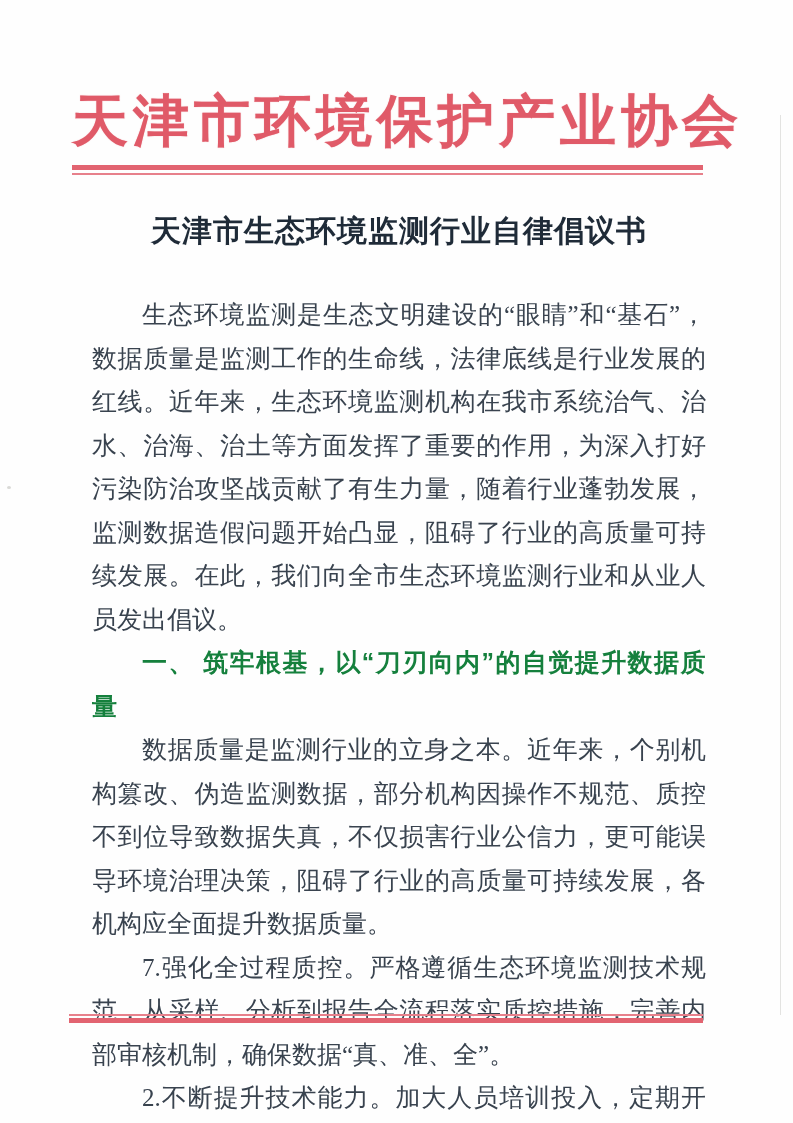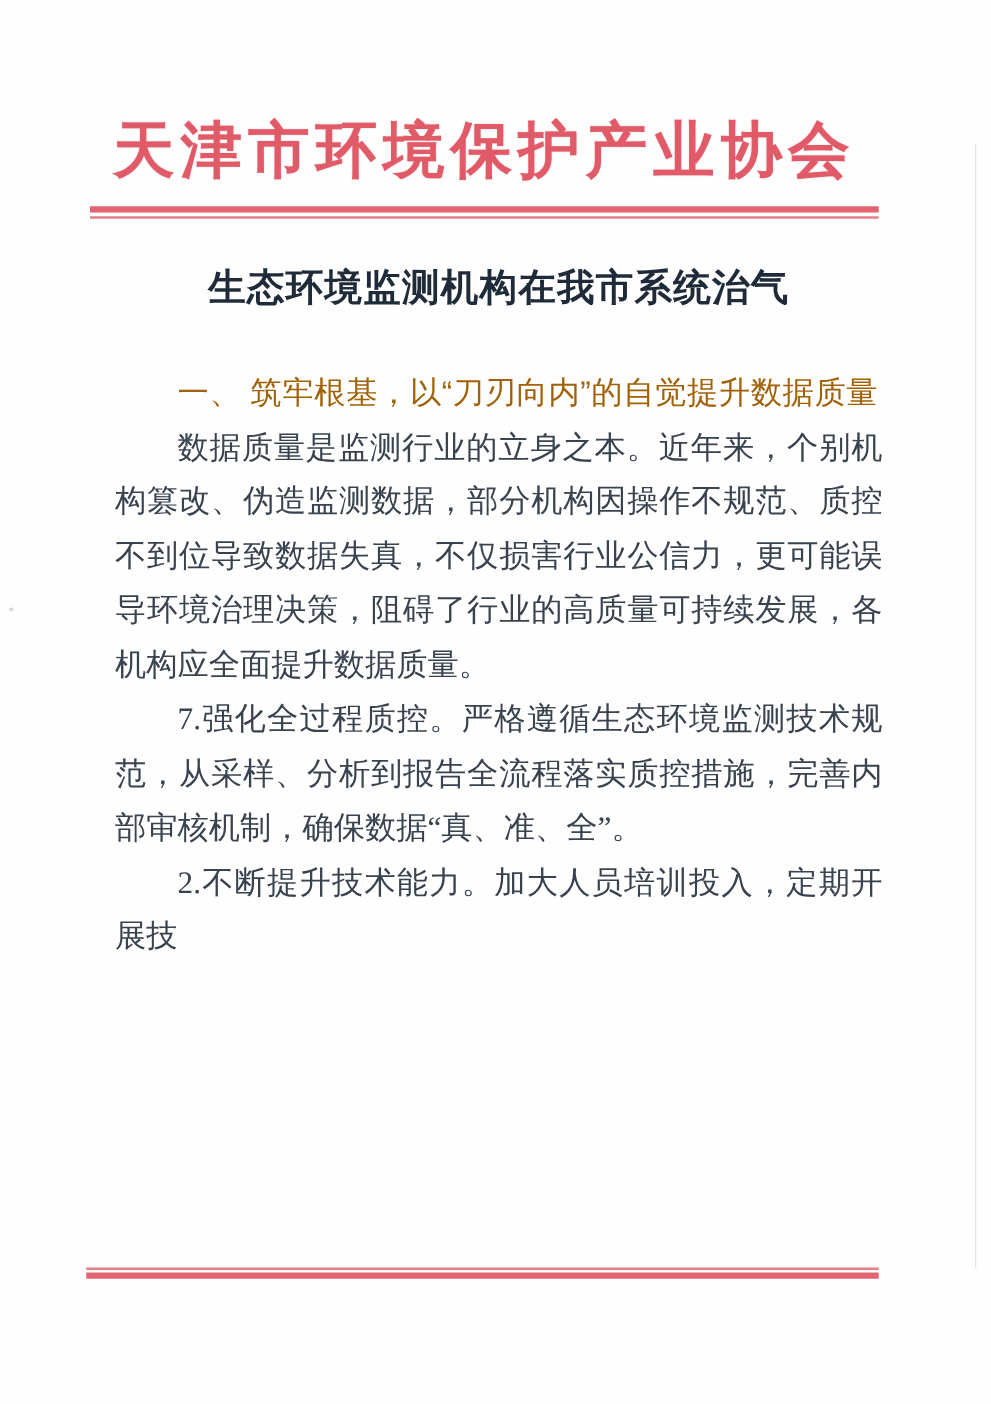--- a/index.html
+++ b/index.html
@@ -18,21 +18,21 @@
   
   .letterhead {
     padding-top: 88px;
   }
   .org-name {
     margin-left: 72px;
     width: 631px;
     text-align: center;
     font-family: "Liberation Serif", "DejaVu Serif", serif;
     font-weight: 700;
-    font-size: 49px;
+    font-size: 56px;
     line-height: 66px;
     letter-spacing: 5px;
     color: #e05a68;
     text-shadow: 0 0 1px rgba(224, 90, 104, 0.55);
     white-space: nowrap;
   }
   .head-rule {
     margin-left: 72px;
     width: 631px;
     margin-top: 11px;
@@ -77,22 +77,22 @@
   .body-text p {
     margin: 0;
     padding: 0;
     text-indent: 2em;
   }
   .section-heading {
     margin: 0;
     padding: 0;
     text-indent: 2em;
     font-family: "Liberation Sans", "DejaVu Sans", sans-serif;
-    font-weight: 400;
-    color: #a16207;
+    font-weight: 700;
+    color: #15803d;
     letter-spacing: 0.5px;
   }
   
   .foot-rule {
     position: absolute;
     left: 69px;
     top: 1014px;
     width: 634px;
   }
   .foot-rule .thin {
@@ -133,23 +133,24 @@
 
   <div class="letterhead">
     <div class="org-name">天津市环境保护产业协会</div>
     <div class="head-rule">
       <div class="thick"></div>
       <div class="gap"></div>
       <div class="thin"></div>
     </div>
   </div>
 
-  <div class="doc-title">生态环境监测机构在我市系统治气</div>
+  <div class="doc-title">天津市生态环境监测行业自律倡议书</div>
 
   <div class="body-text">
+    <p>生态环境监测是生态文明建设的“眼睛”和“基石”，数据质量是监测工作的生命线，法律底线是行业发展的红线。近年来，生态环境监测机构在我市系统治气、治水、治海、治土等方面发挥了重要的作用，为深入打好污染防治攻坚战贡献了有生力量，随着行业蓬勃发展，监测数据造假问题开始凸显，阻碍了行业的高质量可持续发展。在此，我们向全市生态环境监测行业和从业人员发出倡议。</p>
     <p class="section-heading">一、 筑牢根基，以“刀刃向内”的自觉提升数据质量</p>
     <p>数据质量是监测行业的立身之本。近年来，个别机构篡改、伪造监测数据，部分机构因操作不规范、质控不到位导致数据失真，不仅损害行业公信力，更可能误导环境治理决策，阻碍了行业的高质量可持续发展，各机构应全面提升数据质量。</p>
     <p>7.强化全过程质控。严格遵循生态环境监测技术规范，从采样、分析到报告全流程落实质控措施，完善内部审核机制，确保数据“真、准、全”。</p>
     <p>2.不断提升技术能力。加大人员培训投入，定期开展技</p>
   </div>
 
   <div class="foot-rule">
     <div class="thin"></div>
     <div class="gap"></div>
     <div class="thick"></div>

